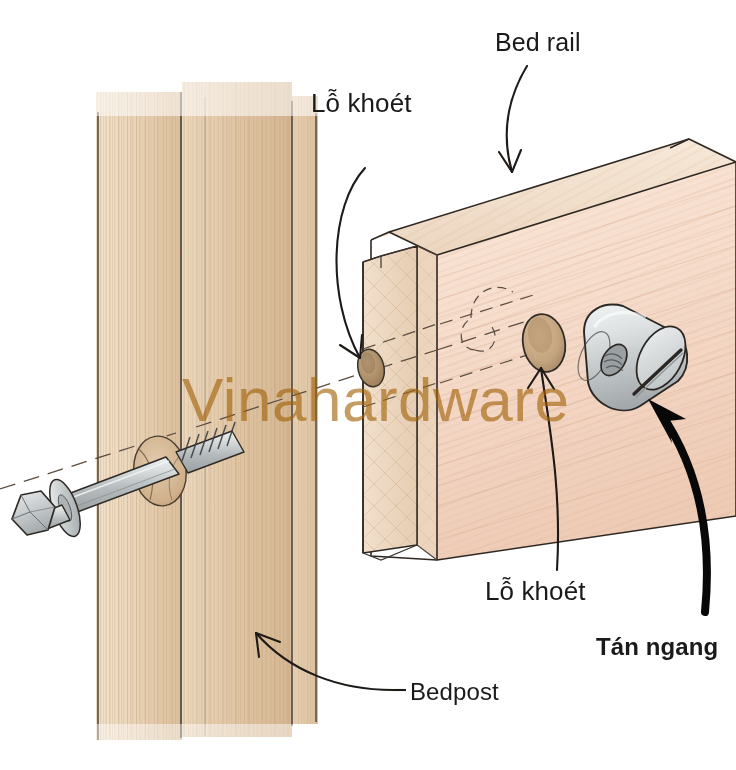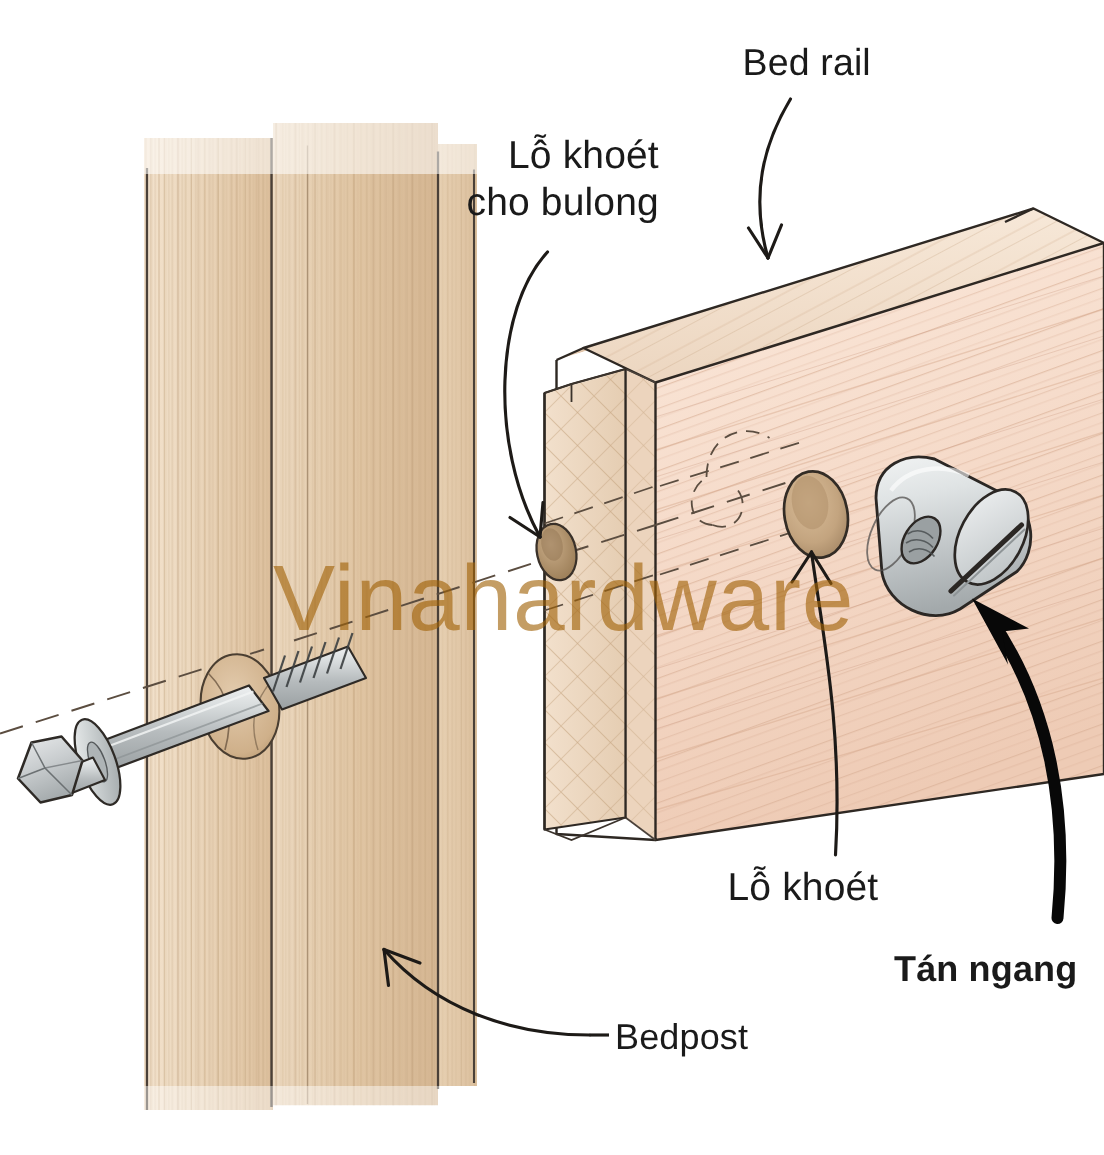--- a/index.html
+++ b/index.html
@@ -25,21 +25,20 @@
     width: 736px;
     height: 770px;
   }
   .lbl {
     position: absolute;
     color: #1a1a1a;
     font-family: "Liberation Sans", sans-serif;
     white-space: pre;
     line-height: 1.18;
     letter-spacing: 0.1px;
-    text-align: right;
   }
   #label-bed-rail      { left: 495px; top: 28px;  font-size: 25px; }
   #label-bolt-hole     { left: 311px; top: 88px;  font-size: 26px; }
   #label-dowel-hole    { left: 485px; top: 576px; font-size: 26px; }
   #label-bedpost       { left: 410px; top: 678px; font-size: 24px; }
   #label-cross-dowel   { left: 596px; top: 633px; font-size: 24px; font-weight: bold; }
   #watermark {
     position: absolute;
     left: 182px;
     top: 364px;
@@ -425,21 +424,21 @@
     <g>
       <path d="M705 612 C 712 540, 700 470, 660 412" fill="none" stroke="#080808" stroke-width="8" stroke-linecap="round"></path>
       <polygon points="648,399 686,419 668,421 672,443" fill="#080808"></polygon>
     </g>
 
     <line x1="393" y1="690" x2="406" y2="690" stroke="#1d1a17" stroke-width="2.1"></line>
   </svg>
 
   <div class="lbl" id="label-bed-rail">Bed rail</div>
 
-  <div class="lbl" id="label-bolt-hole"><span>Lỗ khoét</span><br><span>cho bulong</span></div>
+  <div class="lbl" id="label-bolt-hole"><span>Lỗ khoét</span><br></div>
 
   <div class="lbl" id="label-dowel-hole">Lỗ khoét</div>
 
   <div class="lbl" id="label-cross-dowel">Tán ngang</div>
 
   <div class="lbl" id="label-bedpost">Bedpost</div>
 
   <div id="watermark">Vinahardware</div>
 
 </div>

